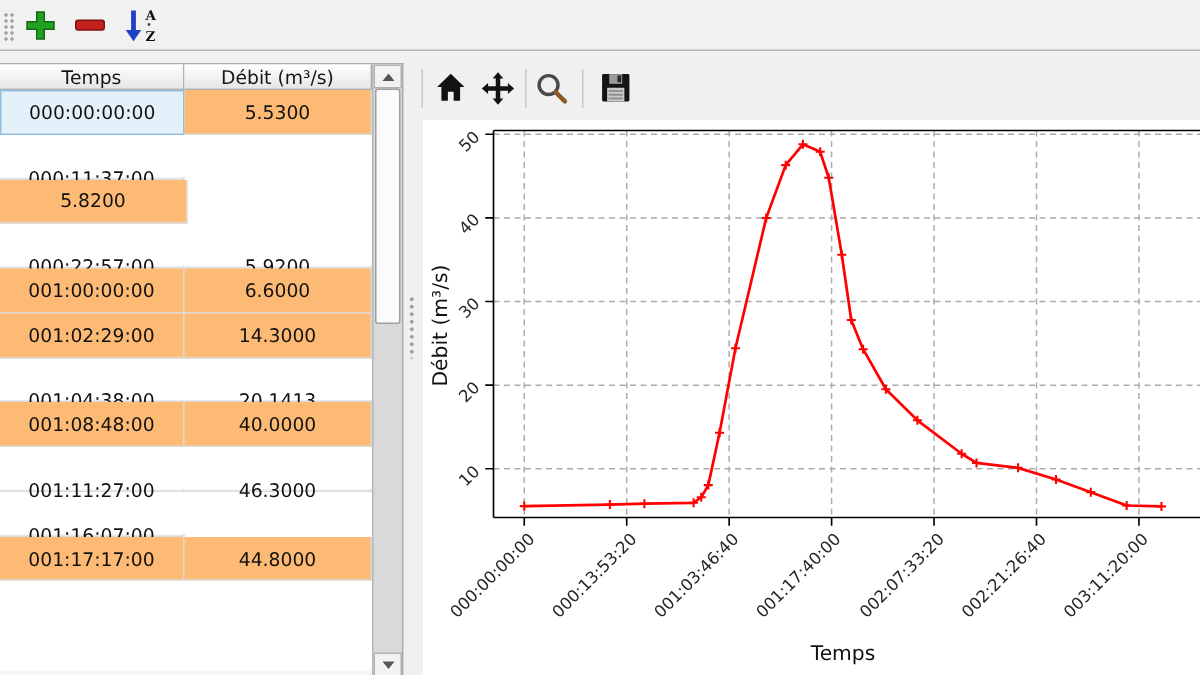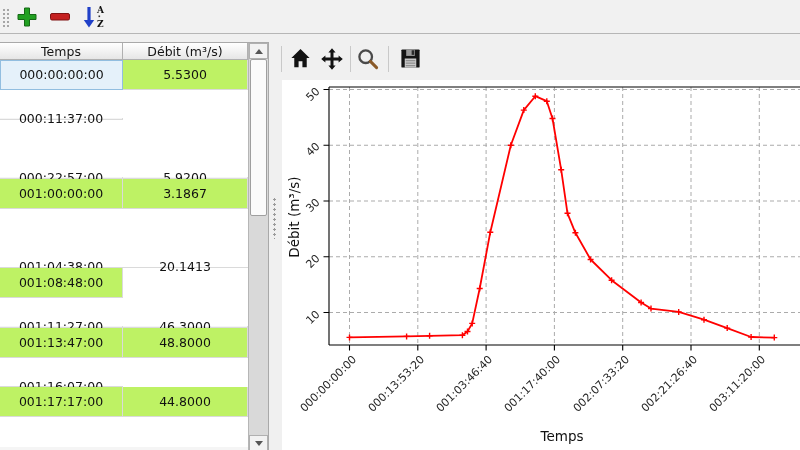--- a/index.html
+++ b/index.html
@@ -21,21 +21,21 @@
                  background:#fff; border:1px solid #a9a9a9; border-left:none; border-bottom:none; }
   #grid { position:absolute; left:0; top:0; width:248px; height:408px; }
   .thead { display:flex; height:17px; }
   .th { display:flex; align-items:center; justify-content:center; font-size:12.5px; color:#151515;
         background:linear-gradient(#ffffff,#e6e6e6); border-right:1px solid #b0b0b0;
         border-bottom:1px solid #b0b0b0; cursor:pointer; }
   .th-temps { width:123px; } .th-debit { width:125px; }
   .trow { display:flex; height:29.77px; }
   .trow.alt .cell { background:#f5f5f5;margin-top:28px; }
   .cell { display:flex; align-items:center; justify-content:center; font-size:12.5px; color:#111;
-          background:#bef264; border-right:1px solid #dadada; border-bottom:1px solid #dadada; }
+          background:#fdba74; border-right:1px solid #dadada; border-bottom:1px solid #dadada; }
   .cell-temps { width:123px; } .cell-debit { width:125px; }
   .cell.selected { background:#e5f1fa; border:1px solid #92bee0; }
   #partial-row { position:absolute; left:0; bottom:0; width:248px; height:4px; background:#f5f5f5; }
 
   
   #v-scrollbar { position:absolute; left:248px; top:0; width:20px; height:408px;
                  background:#d9d9d9; border-left:1px solid #b6b6b6; }
   .sb-btn { position:absolute; left:0; width:19px; height:16px; background:#f2f2f2;
             border:1px solid #b0b0b0; display:flex; align-items:center; justify-content:center;
             cursor:pointer; }
@@ -110,54 +110,54 @@
   <div class="trow">
     <div class="cell cell-temps selected">000:00:00:00</div>
     <div class="cell cell-debit">5.5300</div>
   </div>
 
   <div class="trow alt">
     <div class="cell cell-temps">000:11:37:00</div>
   </div>
 
   <div class="trow">
+    <div class="cell cell-debit">5.8200</div>
   </div>
 
   <div class="trow alt">
     <div class="cell cell-temps">000:22:57:00</div>
     <div class="cell cell-debit">5.9200</div>
   </div>
 
   <div class="trow">
     <div class="cell cell-temps">001:00:00:00</div>
-    <div class="cell cell-debit">3.1867</div>
-  </div>
-
-
-  <div class="trow">
+    <div class="cell cell-debit">6.6000</div>
+  </div>
+
+
+  <div class="trow">
+    <div class="cell cell-temps">001:02:29:00</div>
+    <div class="cell cell-debit">14.3000</div>
   </div>
 
   <div class="trow alt">
     <div class="cell cell-temps">001:04:38:00</div>
     <div class="cell cell-debit">20.1413</div>
   </div>
 
   <div class="trow">
     <div class="cell cell-temps">001:08:48:00</div>
+    <div class="cell cell-debit">40.0000</div>
   </div>
 
   <div class="trow alt">
     <div class="cell cell-temps">001:11:27:00</div>
     <div class="cell cell-debit">46.3000</div>
   </div>
 
-  <div class="trow">
-    <div class="cell cell-temps">001:13:47:00</div>
-    <div class="cell cell-debit">48.8000</div>
-  </div>
 
   <div class="trow alt">
     <div class="cell cell-temps">001:16:07:00</div>
   </div>
 
   <div class="trow">
     <div class="cell cell-temps">001:17:17:00</div>
     <div class="cell cell-debit">44.8000</div>
   </div>
 </div>

